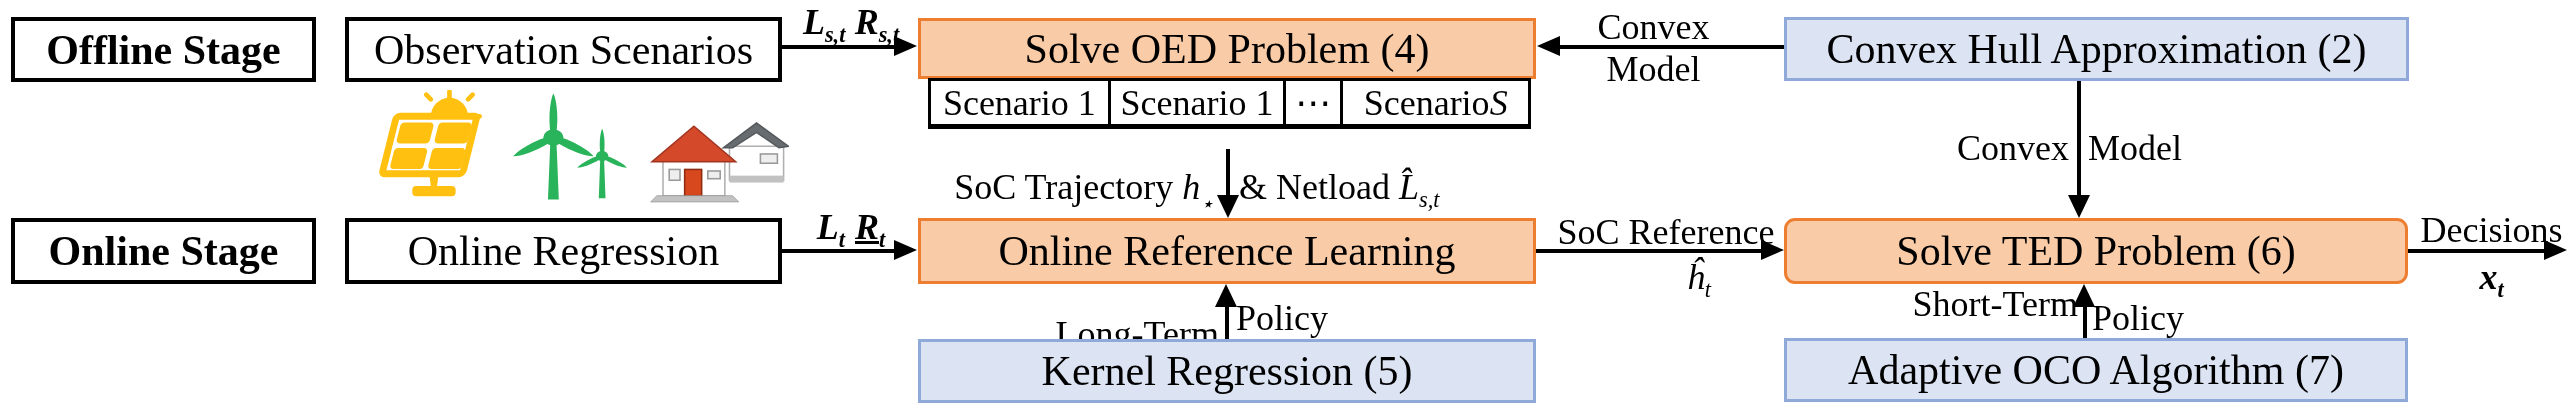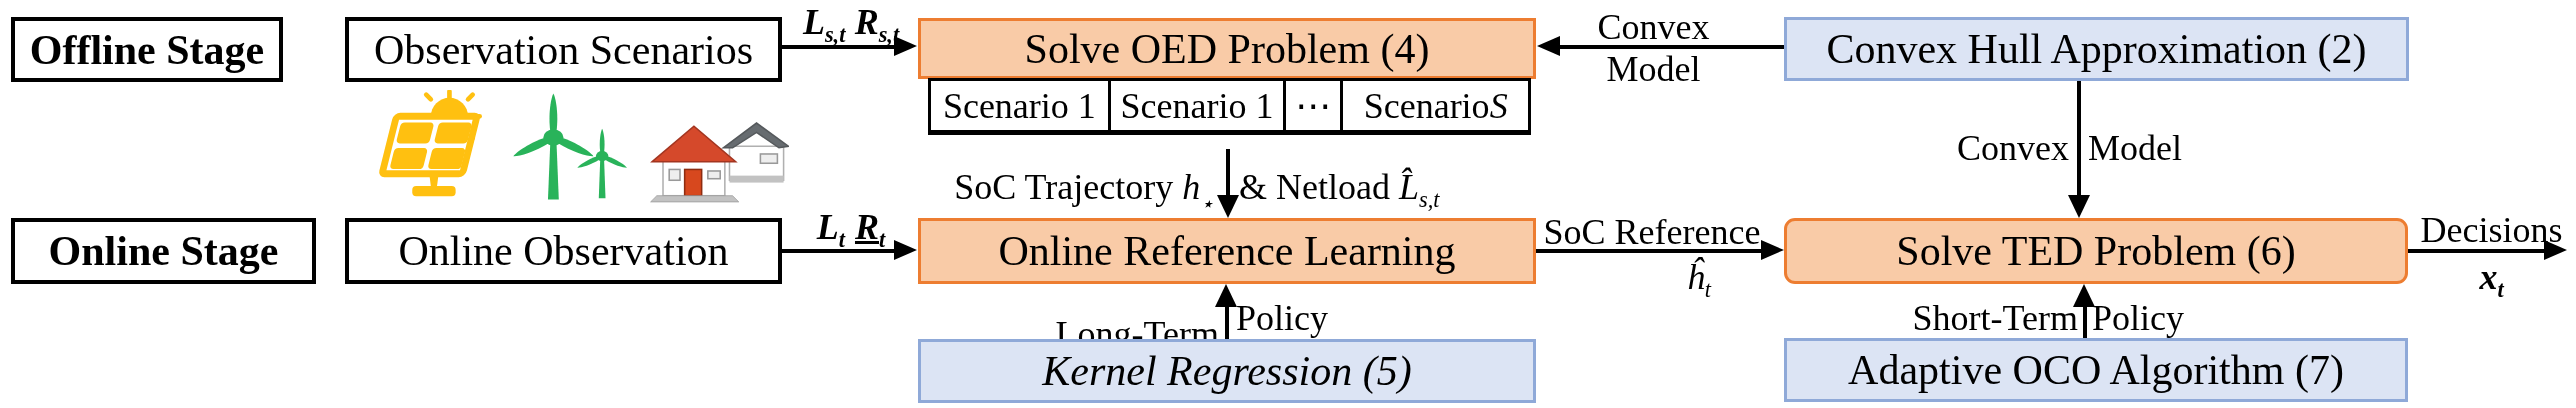--- a/index.html
+++ b/index.html
@@ -25,21 +25,21 @@
   .scen-table{position:absolute;display:flex;box-sizing:border-box;border:3.1px solid #000;border-bottom-width:5.4px;background:#fff;}
   .scen-cell{display:flex;align-items:center;justify-content:center;font-size:36px;border-left:3.1px solid #000;box-sizing:border-box;white-space:nowrap;}
   .scen-cell:first-child{border-left:none;}
   .icon{position:absolute;}
 </style>
 </head>
 <body>
 
 <div class="canvas">
 
-  <div class="box black-box" style="left:11px;top:17px;width:272px;height:65px;">
+  <div class="box black-box" style="left:11px;top:17px;width:305px;height:65px;">
     <span class="box-label bold">Offline Stage</span>
   </div>
 
   <div class="box black-box" style="left:345px;top:17px;width:437px;height:65px;">
     <span class="box-label">Observation Scenarios</span>
   </div>
 
   <div class="hline" style="left:782px;top:45px;width:115px;"></div>
   <div class="ah ah-right" style="left:894px;top:36px;"></div>
   <div class="edge-label" style="left:782px;top:3.1px;width:138px;text-align:center;">
@@ -52,21 +52,21 @@
 
   <div class="ah ah-left" style="left:1537px;top:36px;"></div>
   <div class="hline" style="left:1559px;top:45px;width:225px;"></div>
   <div class="edge-label" style="left:1576px;top:7.8px;width:155px;text-align:center;">Convex</div>
   <div class="edge-label" style="left:1576px;top:50px;width:155px;text-align:center;">Model</div>
 
   <div class="box blue-box" style="left:1784px;top:17px;width:625px;height:64px;">
     <span class="box-label">Convex Hull Approximation (2)</span>
   </div>
 
-  <div class="scen-table" style="left:928px;top:78px;width:603px;height:57px;">
+  <div class="scen-table" style="left:928px;top:78px;width:603px;height:51px;">
     <div class="scen-cell" style="width:177px;">
         <span>Scenario 1</span>
       </div>
     <div class="scen-cell" style="width:176px;">
         <span>Scenario 1</span>
       </div>
     <div class="scen-cell" style="width:57px;">
         <span>⋯</span>
       </div>
     <div class="scen-cell" style="width:188px;">
@@ -149,63 +149,63 @@
       <rect x="80" y="94" width="16" height="10" fill="#eee" stroke="#999" stroke-width="2"></rect>
       <polygon points="14,126 112,126 120,134 6,134" fill="#c2c2c2" stroke="#9b9b9b" stroke-width="1"></polygon>
     </g>
   </svg>
 
   <div class="box black-box" style="left:11px;top:218px;width:305px;height:66px;">
     <span class="box-label bold">Online Stage</span>
   </div>
 
   <div class="box black-box" style="left:345px;top:218px;width:437px;height:66px;">
-    <span class="box-label">Online Observation</span>
+    <span class="box-label">Online Regression</span>
   </div>
 
   <div class="hline" style="left:782px;top:249px;width:115px;"></div>
   <div class="ah ah-right" style="left:894px;top:240px;"></div>
   <div class="edge-label" style="left:782px;top:208px;width:138px;text-align:center;">
     <span class="mi bold"><span>L</span><sub>t</sub></span><span class="mi bold" style="margin-left:10px;text-decoration:underline;"><span>R</span><sub>t</sub></span>
   </div>
 
   <div class="box orange-box" style="left:918px;top:218px;width:618px;height:66px;">
     <span class="box-label">Online Reference Learning</span>
   </div>
 
   <div class="hline" style="left:1536px;top:249px;width:226px;"></div>
   <div class="ah ah-right" style="left:1761px;top:240px;"></div>
-  <div class="edge-label" style="left:1537px;top:213px;width:230px;text-align:center;">SoC Reference</div>
+  <div class="edge-label" style="left:1537px;top:213px;width:230px;text-align:center;padding-left:14px;">SoC Reference</div>
   <div class="edge-label" style="left:1610px;top:258px;width:101px;text-align:right;">
     <span class="mi"><span>ĥ</span><sub>t</sub></span>
   </div>
 
   <div class="box orange-box" style="left:1784px;top:218px;width:624px;height:66px;border-radius:11px;">
     <span class="box-label">Solve TED Problem (6)</span>
   </div>
 
   <div class="hline" style="left:2408px;top:249px;width:137px;"></div>
   <div class="ah ah-right" style="left:2544px;top:240px;"></div>
   <div class="edge-label" style="left:2412px;top:211px;width:159px;text-align:center;">Decisions</div>
   <div class="edge-label" style="left:2451px;top:258px;width:81px;text-align:center;">
     <span class="mi bold"><span>x</span><sub>t</sub></span>
   </div>
 
   <div class="ah ah-up" style="left:1215px;top:284px;"></div>
   <div class="vline" style="left:1225px;top:307px;height:32px;"></div>
   <div class="edge-label" style="right:1357px;top:315px;">Long-Term</div>
   <div class="edge-label" style="left:1236px;top:299px;">Policy</div>
 
-  <div class="box blue-box" style="left:918px;top:339px;width:618px;height:64px;font-style:italic;">
+  <div class="box blue-box" style="left:918px;top:339px;width:618px;height:64px;">
     <span class="box-label">Kernel Regression (5)</span>
   </div>
 
   <div class="ah ah-up" style="left:2073px;top:284px;"></div>
   <div class="vline" style="left:2083px;top:307px;height:31px;"></div>
-  <div class="edge-label" style="right:498px;top:299px;">Short-Term</div>
+  <div class="edge-label" style="right:498px;top:285px;">Short-Term</div>
   <div class="edge-label" style="left:2092px;top:299px;">Policy</div>
 
   <div class="box blue-box" style="left:1784px;top:338px;width:624px;height:64px;text-align:center;">
     <span class="box-label">Adaptive OCO Algorithm (7)</span>
   </div>
 
 </div>
 
 
 </body></html>

